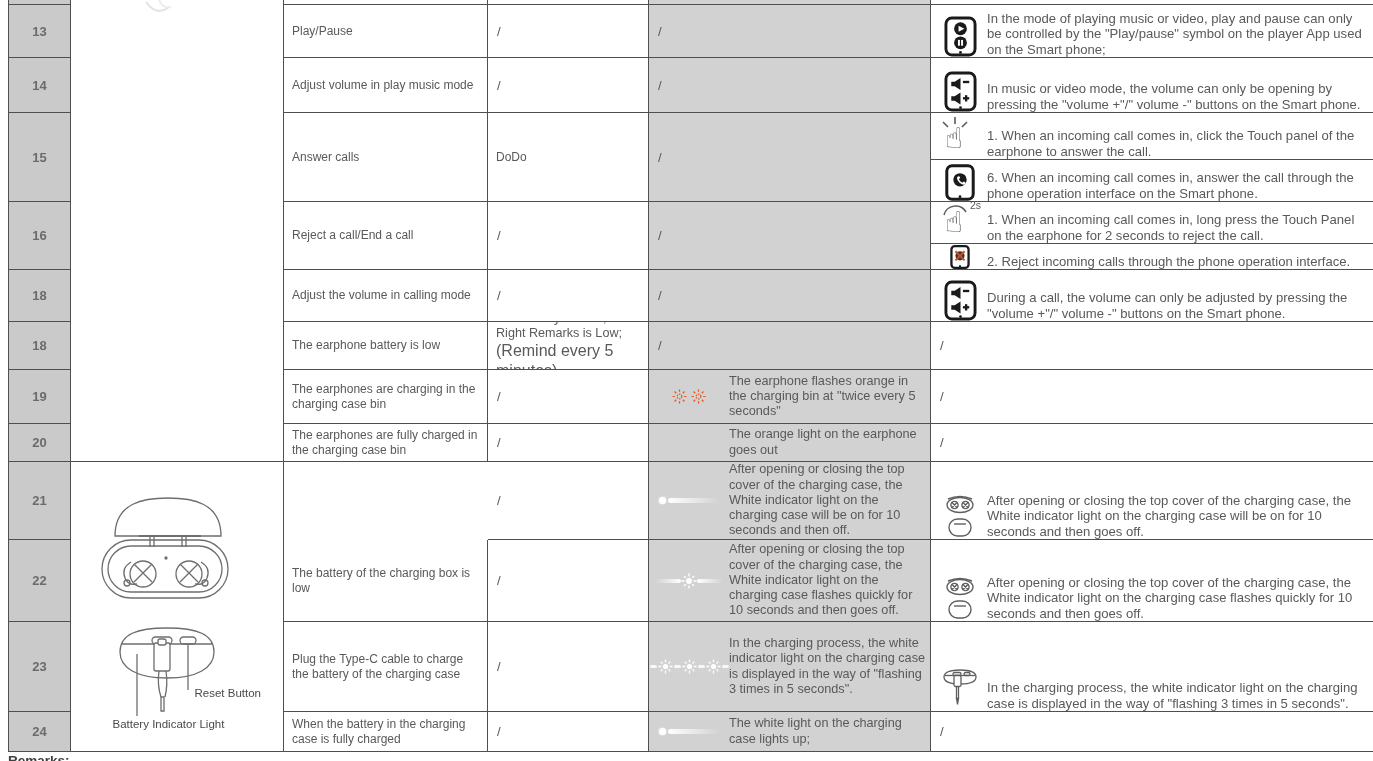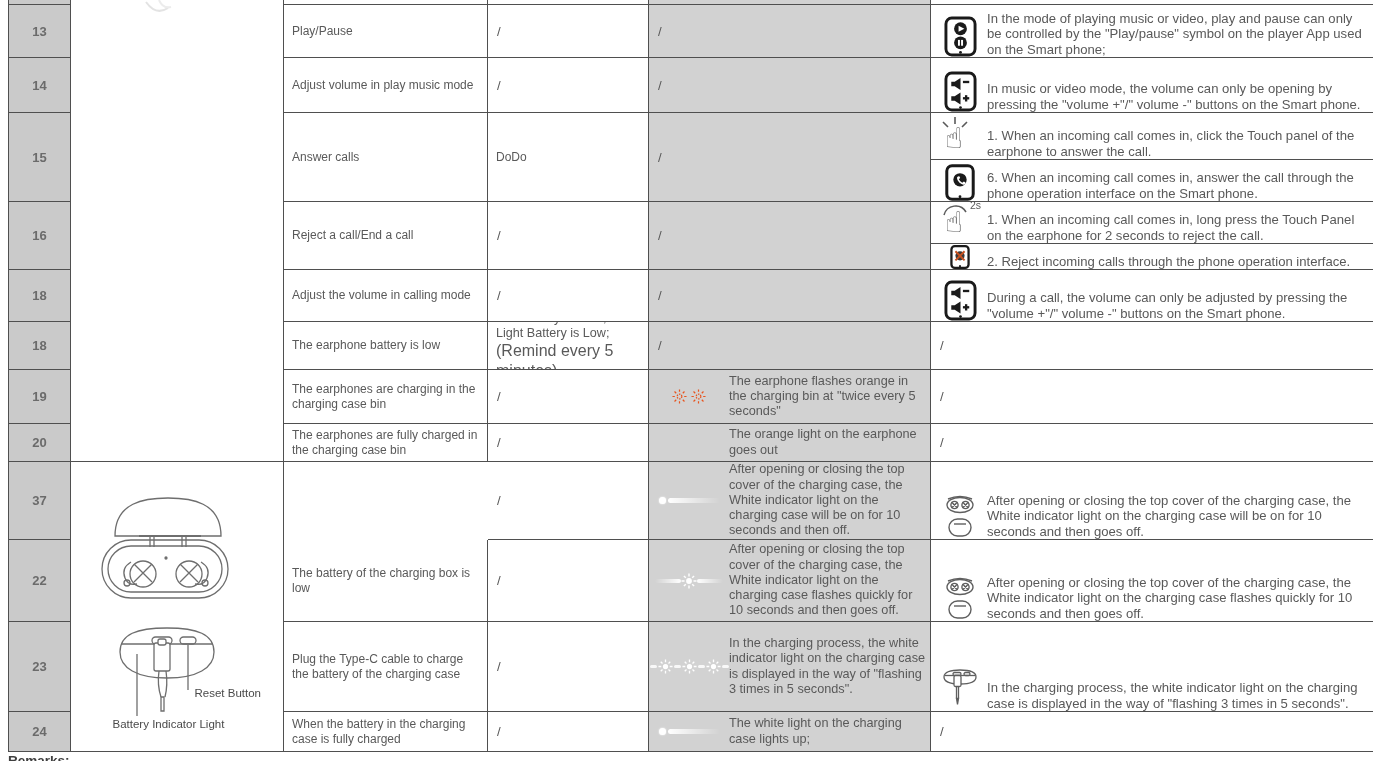--- a/index.html
+++ b/index.html
@@ -118,21 +118,21 @@
   </div>
 
   <div class="cell num" style="grid-area:2/1">13</div>
   <div class="cell num" style="grid-area:3/1">14</div>
   <div class="cell num" style="grid-area:4/1/6/2">15</div>
   <div class="cell num" style="grid-area:6/1/8/2">16</div>
   <div class="cell num" style="grid-area:8/1">18</div>
   <div class="cell num" style="grid-area:9/1">18</div>
   <div class="cell num" style="grid-area:10/1">19</div>
   <div class="cell num" style="grid-area:11/1">20</div>
-  <div class="cell num" style="grid-area:12/1">37</div>
+  <div class="cell num" style="grid-area:12/1">21</div>
   <div class="cell num" style="grid-area:13/1">22</div>
   <div class="cell num" style="grid-area:14/1">23</div>
   <div class="cell num" style="grid-area:15/1">24</div>
 
   <div class="cell txt func" style="grid-area:2/3">Play/Pause</div>
   <div class="cell txt func" style="grid-area:3/3">Adjust volume in play music mode</div>
   <div class="cell txt func" style="grid-area:4/3/6/4">Answer calls</div>
   <div class="cell txt func" style="grid-area:6/3/8/4">Reject a call/End a call</div>
   <div class="cell txt func" style="grid-area:8/3">Adjust the volume in calling mode</div>
   <div class="cell txt func" style="grid-area:10/3">The earphones are charging in the charging case bin</div>
@@ -142,21 +142,21 @@
   <div class="cell txt func" style="grid-area:14/3">Plug the Type-C cable to charge the battery of the charging case</div>
   <div class="cell txt func" style="grid-area:15/3">When the battery in the charging case is fully charged</div>
 
   <div class="cell slash" style="grid-area:2/4">/</div>
   <div class="cell slash" style="grid-area:3/4">/</div>
   <div class="cell txt voice" style="grid-area:4/4/6/5">DoDo</div>
   <div class="cell slash" style="grid-area:6/4/8/5">/</div>
   <div class="cell slash" style="grid-area:8/4">/</div>
   <div class="cell voice-multi" style="grid-area:9/4">
     <span class="vl">Left Battery is Low ;</span>
-    <span class="vl">Light Battery is Low;</span>
+    <span class="vl">Right Remarks is Low;</span>
     <span class="vl small">(Remind every 5 minutes)</span>
   </div>
   <div class="cell slash" style="grid-area:10/4">/</div>
   <div class="cell slash" style="grid-area:11/4">/</div>
   <div class="cell slash" style="grid-area:12/4">/</div>
   <div class="cell slash" style="grid-area:13/4">/</div>
   <div class="cell slash" style="grid-area:14/4">/</div>
   <div class="cell slash" style="grid-area:15/4">/</div>
 
   <div class="cell ind slash" style="grid-area:2/5">/</div>

